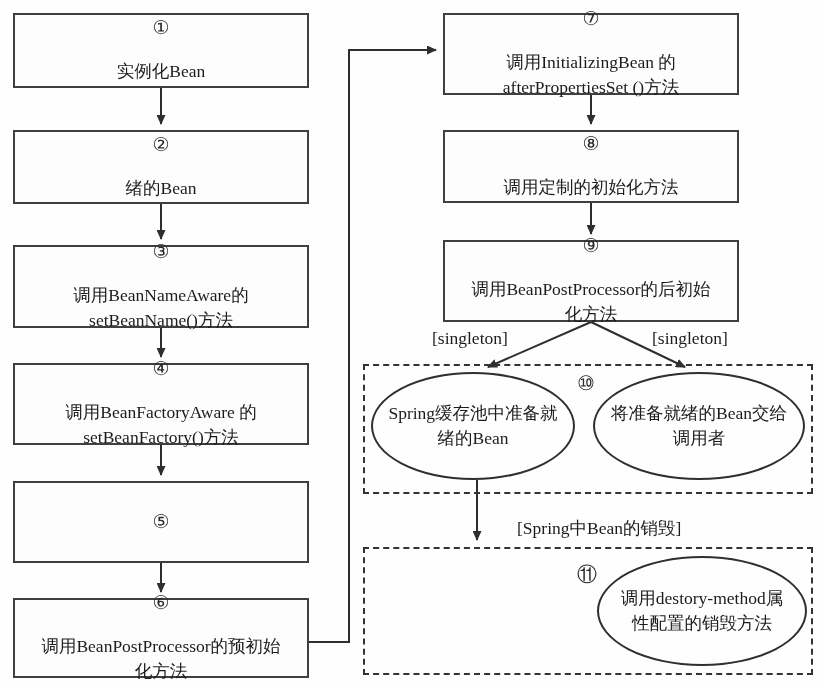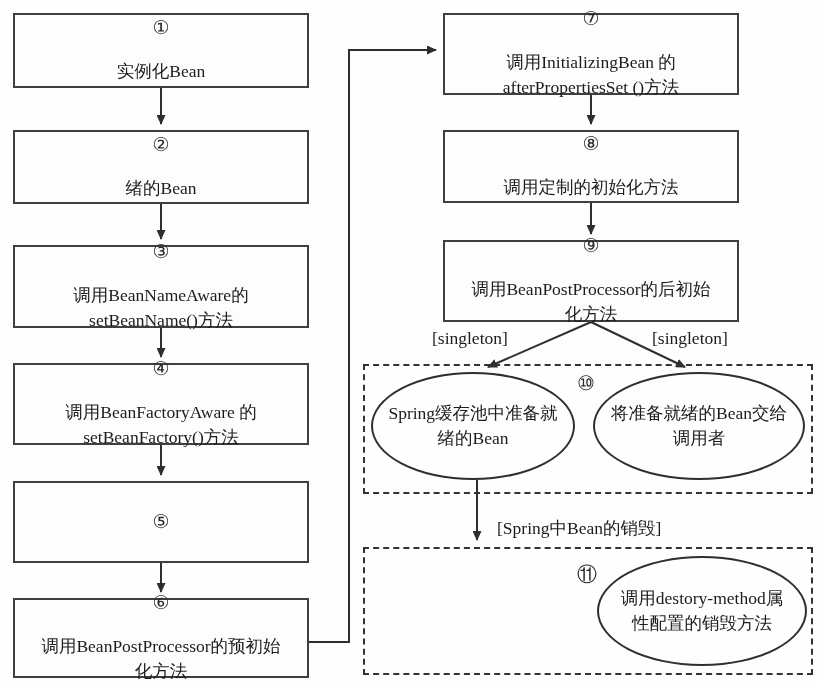--- a/index.html
+++ b/index.html
@@ -153,21 +153,21 @@
   <div class="group-num" style="left:577px;top:373px">⑩</div>
   <div class="ellipse" style="left:371px;top:372px;width:204px;height:108px">
     <div class="etxt">Spring缓存池中准备就
 绪的Bean</div>
   </div>
   <div class="ellipse" style="left:593px;top:372px;width:212px;height:108px">
     <div class="etxt">将准备就绪的Bean交给
 调用者</div>
   </div>
 
-  <div class="free-label" style="left:497px;top:518px">[Spring中Bean的销毁]</div>
+  <div class="free-label" style="left:517px;top:518px">[Spring中Bean的销毁]</div>
 
   <div class="dashed-group" style="left:363px;top:547px;width:450px;height:128px"></div>
   <div class="group-num" style="left:577px;top:564px">⑪</div>
   <div class="ellipse" style="left:597px;top:556px;width:210px;height:110px">
     <div class="etxt">调用destory-method属
 性配置的销毁方法</div>
   </div>
 
 </div>
 

